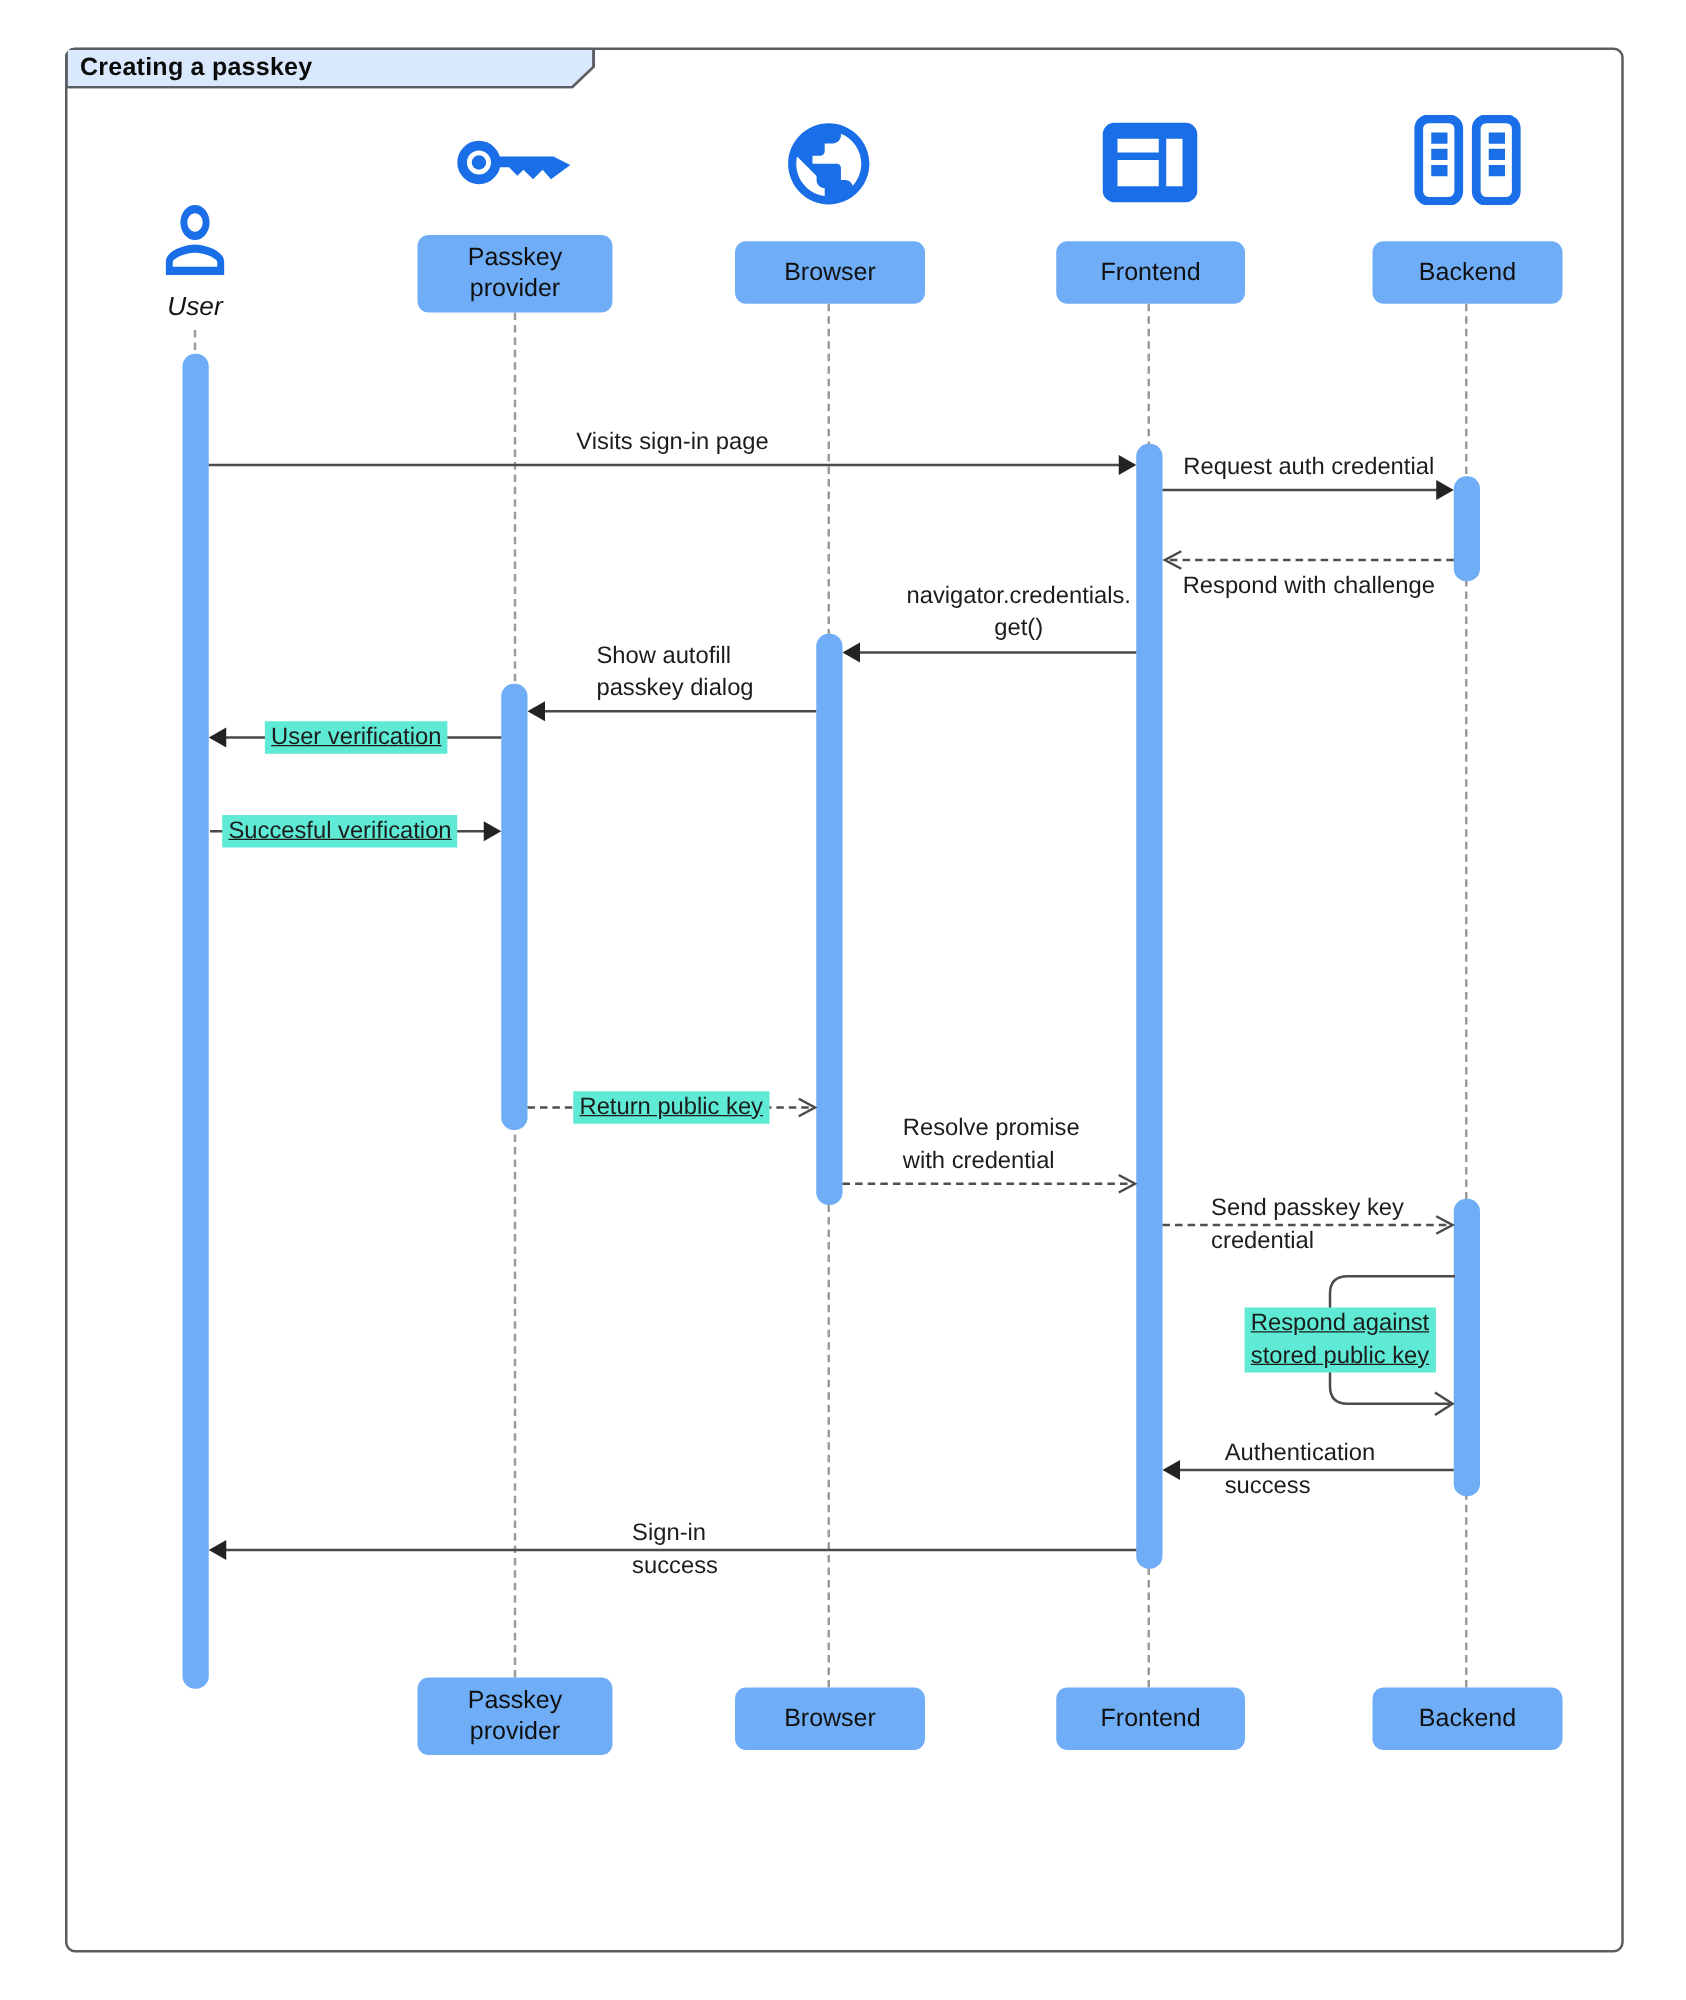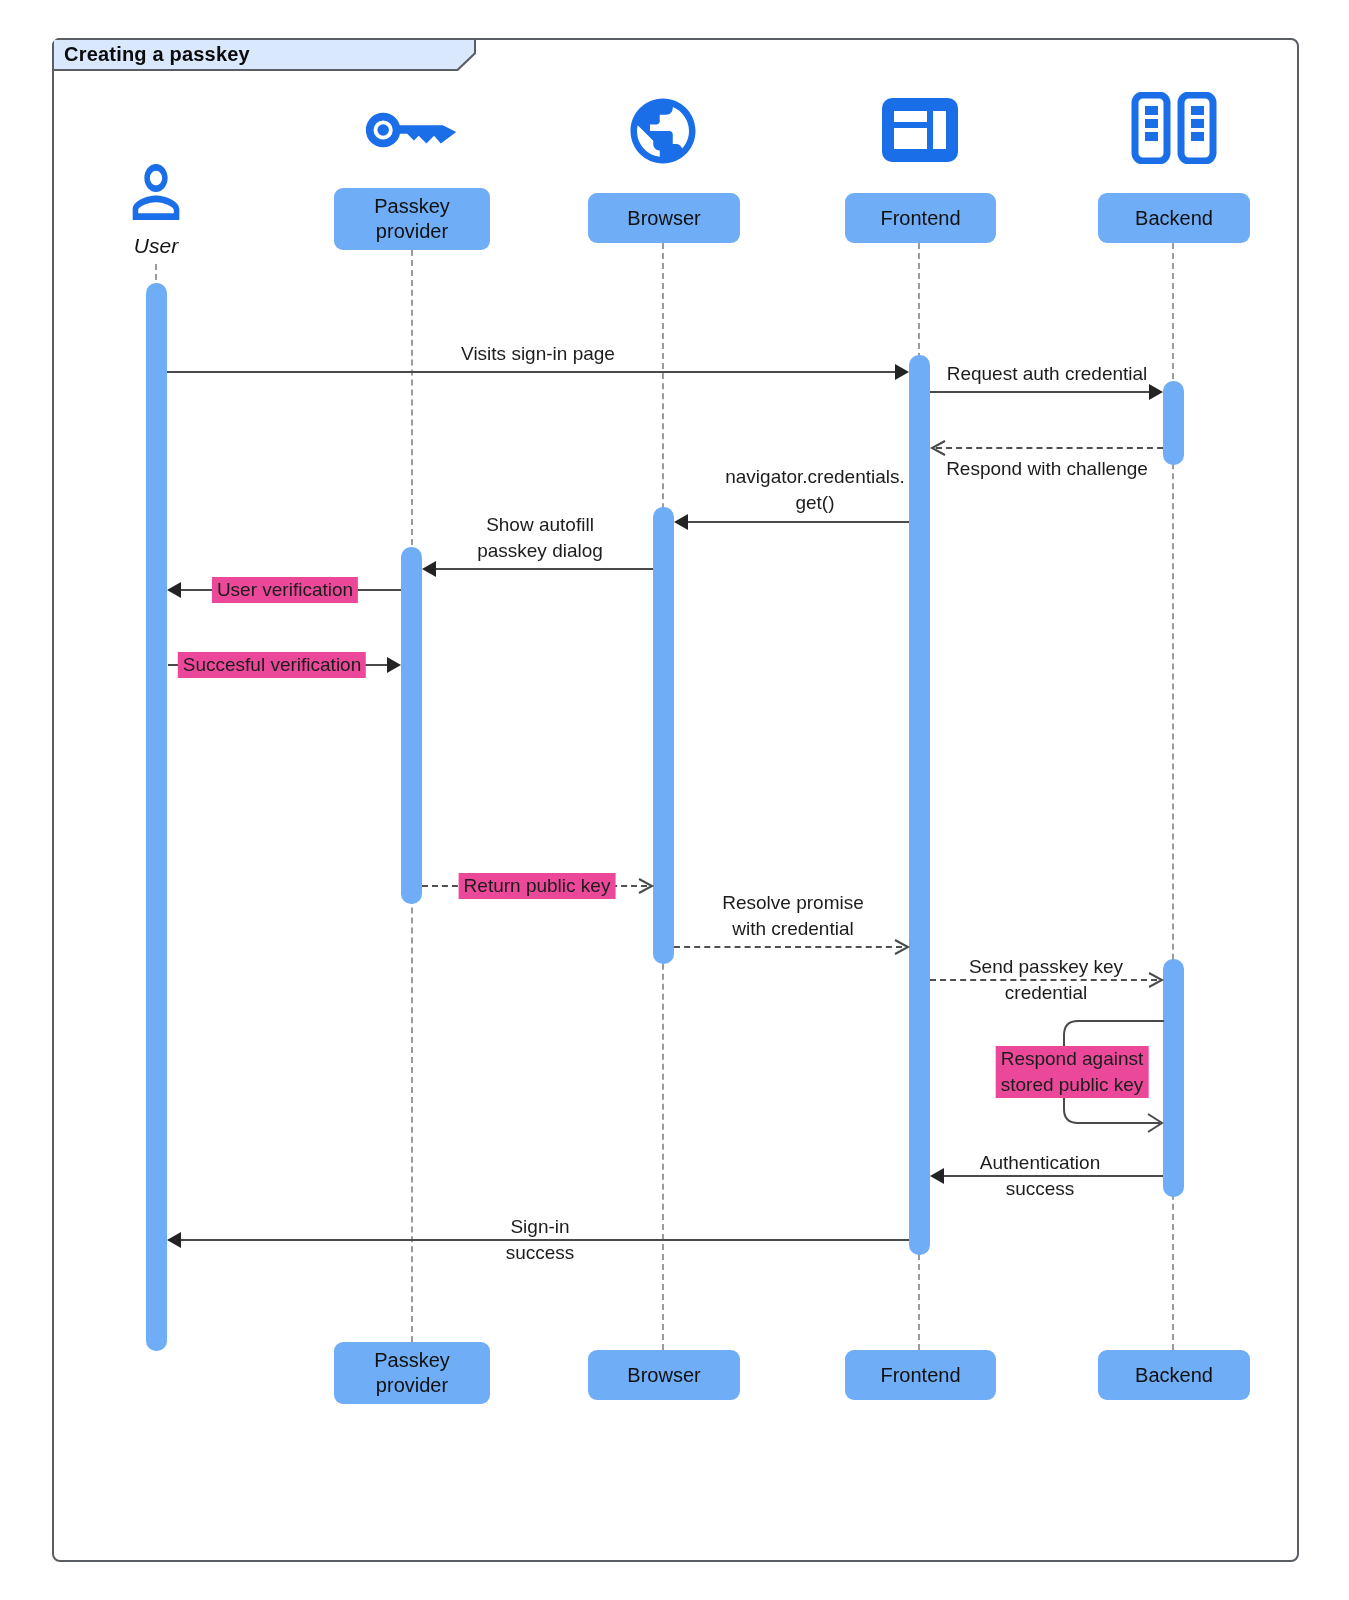--- a/index.html
+++ b/index.html
@@ -19,24 +19,24 @@
   .abox{position:absolute;background:#6fadf7;border-radius:9px;display:flex;align-items:center;
         justify-content:center;font-size:20px;color:#101010;text-align:center;
         white-space:pre-line;line-height:25px;z-index:4;}
   .line-s{position:absolute;height:0;border-top:2px solid #4a4a4a;z-index:5;}
   .line-d{position:absolute;height:0;border-top:2px dashed #4f4f4f;z-index:5;}
   .ah{position:absolute;width:0;height:0;border-style:solid;z-index:6;}
   .ah-r{border-width:8px 0 8px 14px;border-color:transparent transparent transparent #232323;}
   .ah-l{border-width:8px 14px 8px 0;border-color:transparent #232323 transparent transparent;}
   .oh{position:absolute;z-index:6;}
   .lbl{position:absolute;font-size:19px;line-height:26px;color:#1c1c1c;white-space:pre-line;
-       text-align:center;z-index:7;}
+       text-align:left;z-index:7;}
   .above{transform:translateX(-50%);}
   .center{transform:translate(-50%,-50%);}
-  .onl{transform:translate(-50%,-50%);background:#ec4899;padding:0 5px;}
+  .onl{transform:translate(-50%,-50%);background:#5eead4;padding:0 5px;text-decoration:underline;}
   .icon{position:absolute;z-index:4;}
   .user-lab{position:absolute;font-size:21px;color:#141414;text-align:center;z-index:4;}
 </style>
 </head>
 <body>
 
 <div id="canvas">
 
   <div class="frame"></div>
   <div class="tab-outer">

